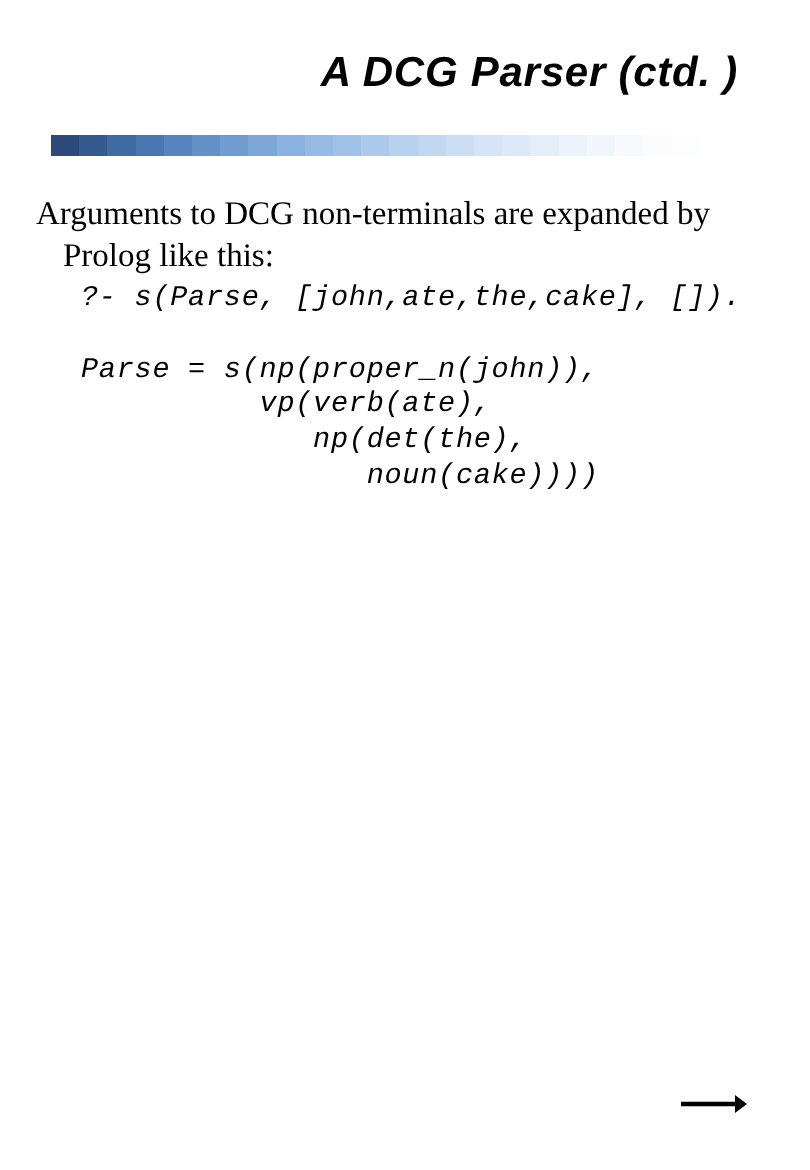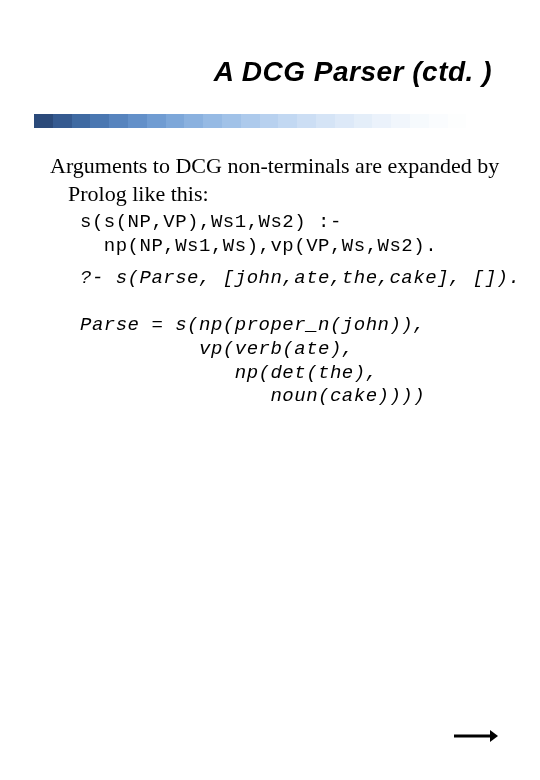--- a/index.html
+++ b/index.html
@@ -6,21 +6,21 @@
   body {
     width: 540px;
     height: 780px;
     background: #ffffff;
     font-family: "Times New Roman", Times, serif;
     color: #000;
     position: relative;
     overflow: hidden;
   }
   .title-area {
-    padding-top: 56px;
+    padding-top: 32px;
     text-align: right;
     padding-right: 48px;
   }
   .title {
     font-family: Arial, Helvetica, sans-serif;
     font-weight: bold;
     font-style: italic;
     font-size: 28px;
     letter-spacing: 0.5px;
   }
@@ -51,21 +51,21 @@
       #dde9f8 64%, #dde9f8 68%,
       #e4eef9 68%, #e4eef9 72%,
       #ebf2fb 72%, #ebf2fb 76%,
       #f1f6fc 76%, #f1f6fc 80%,
       #f6fafd 80%, #f6fafd 84%,
       #fafcfe 84%, #fafcfe 88%,
       #fdfefe 88%, #fdfefe 92%,
       #ffffff 92%, #ffffff 100%);
   }
   .content {
-    padding: 24px 36px 0 50px;
+    padding: 24px 36px 0 24px;
   }
   .para {
     font-size: 22px;
     line-height: 1.25;
     text-indent: -18px;
     padding-left: 18px;
     margin-bottom: 4px;
   }
   .code {
     font-family: "Courier New", Courier, monospace;
@@ -94,22 +94,20 @@
 <div class="title-area">
   <h1 class="title">A DCG Parser (ctd. )</h1>
 </div>
 
 <div class="rule-wrap">
   <div class="rule"></div>
 </div>
 
 <div class="content">
   <p class="para">Arguments to DCG non-terminals are expanded by Prolog like this:</p>
-  <pre class="code">s(s(NP,VP),Ws1,Ws2) :-
-  np(NP,Ws1,Ws),vp(VP,Ws,Ws2).</pre>
   <pre class="code code-italic">?- s(Parse, [john,ate,the,cake], []).
 
 Parse = s(np(proper_n(john)),
           vp(verb(ate),
              np(det(the),
                 noun(cake))))</pre>
 </div>
 
 <div class="arrow">
   <svg width="44" height="16" viewBox="0 0 44 16">

